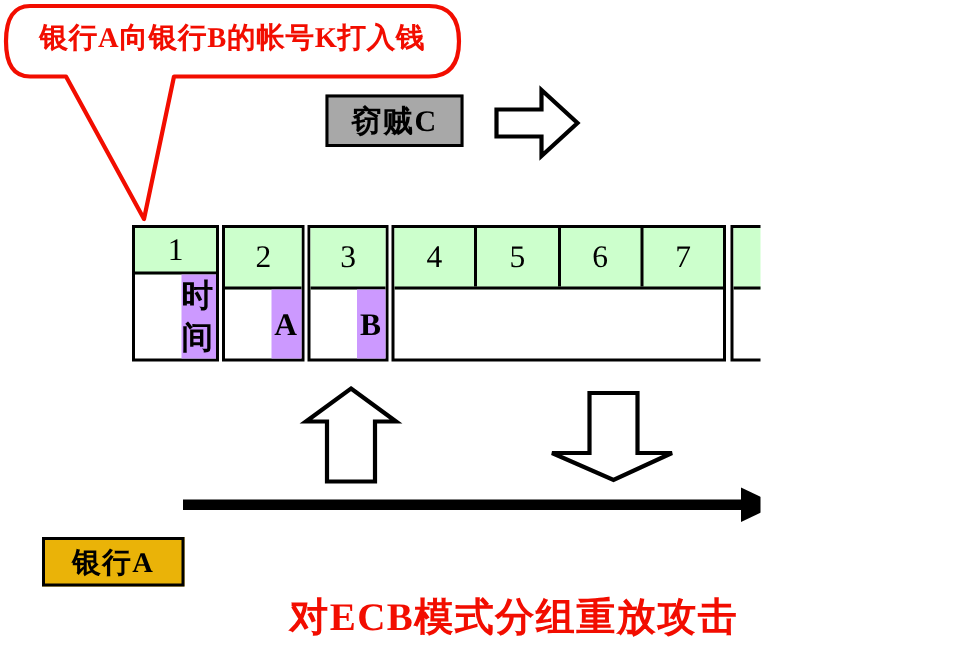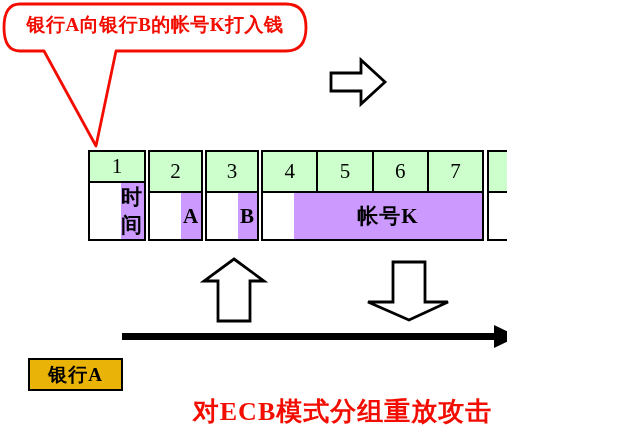--- a/index.html
+++ b/index.html
@@ -81,20 +81,23 @@
 <body>
 
 <div id="canvas">
 
   <svg class="abs" style="left:0;top:0;" width="312" height="152" viewBox="0 0 312 152">
     <path d="M 20 4 H 286 Q 306 4 306 27.5 Q 306 51 286 51 H 116 L 96 146 L 44 51 H 20 Q 4 51 4 27.5 Q 4 4 20 4 Z" fill="#ffffff" stroke="#f20d00" stroke-width="2.8" stroke-linejoin="round"></path>
   </svg>
   <div class="abs callout-text">银行A向银行B的帐号K打入钱</div>
 
 
+  <div class="abs thief-box">
+    <span>窃贼C</span>
+  </div>
 
   <svg class="abs" style="left:329px;top:58px;" width="58" height="48" viewBox="0 0 58 48">
     <polygon points="2,15 32,15 32,2 56,24 32,46 32,33 2,33" fill="#ffffff" stroke="#000000" stroke-width="2.8"></polygon>
   </svg>
 
 
   <div class="unit u1">
     <div class="num-row">
       <div class="num-cell">1</div>
     </div>
@@ -115,21 +118,20 @@
     <div class="field-cell">B</div>
   </div>
 
   <div class="unit u4">
     <div class="num-row">
       <div class="num-cell">4</div>
       <div class="num-cell">5</div>
       <div class="num-cell">6</div>
       <div class="num-cell">7</div>
     </div>
-    <div class="field-cell">帐号K</div>
   </div>
 
   <div class="unit u5">
     <div class="num-row">
       <div class="num-cell">8</div>
     </div>
   </div>
 
   <svg class="abs" style="left:202px;top:257px;" width="64" height="66" viewBox="0 0 64 66">
     <polygon points="32,2 62,24 48,24 48,64 16,64 16,24 2,24" fill="#ffffff" stroke="#000000" stroke-width="2.8"></polygon>

